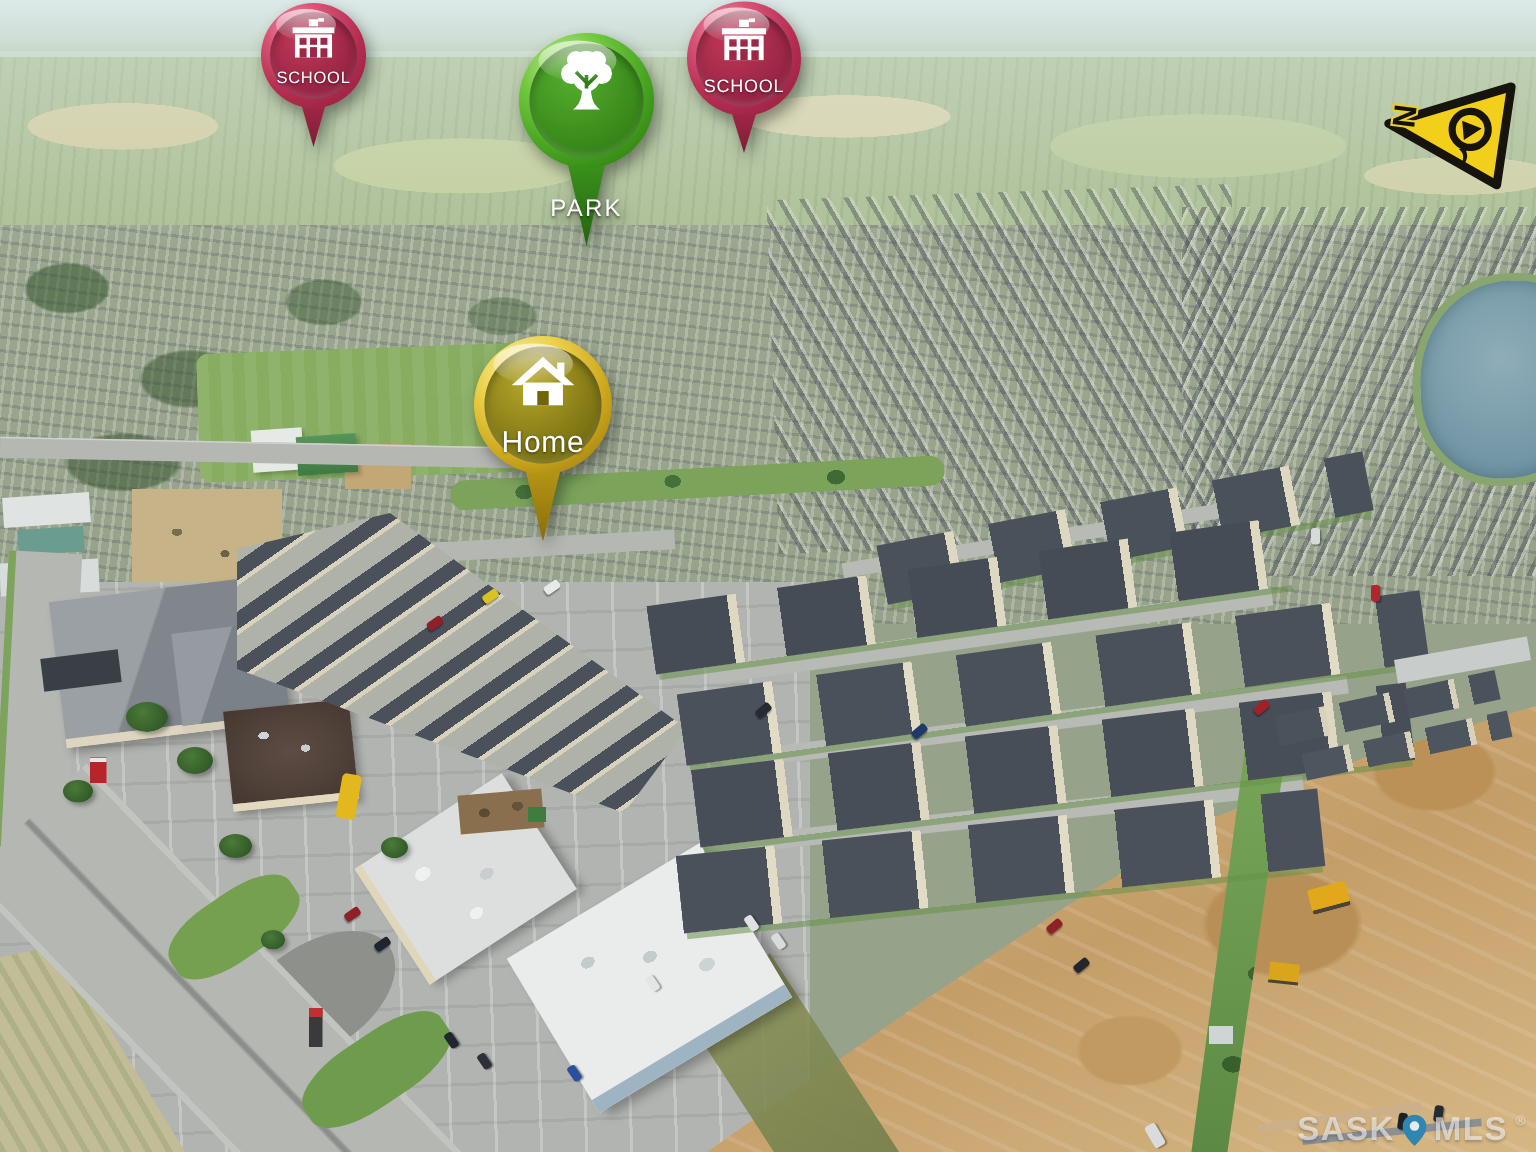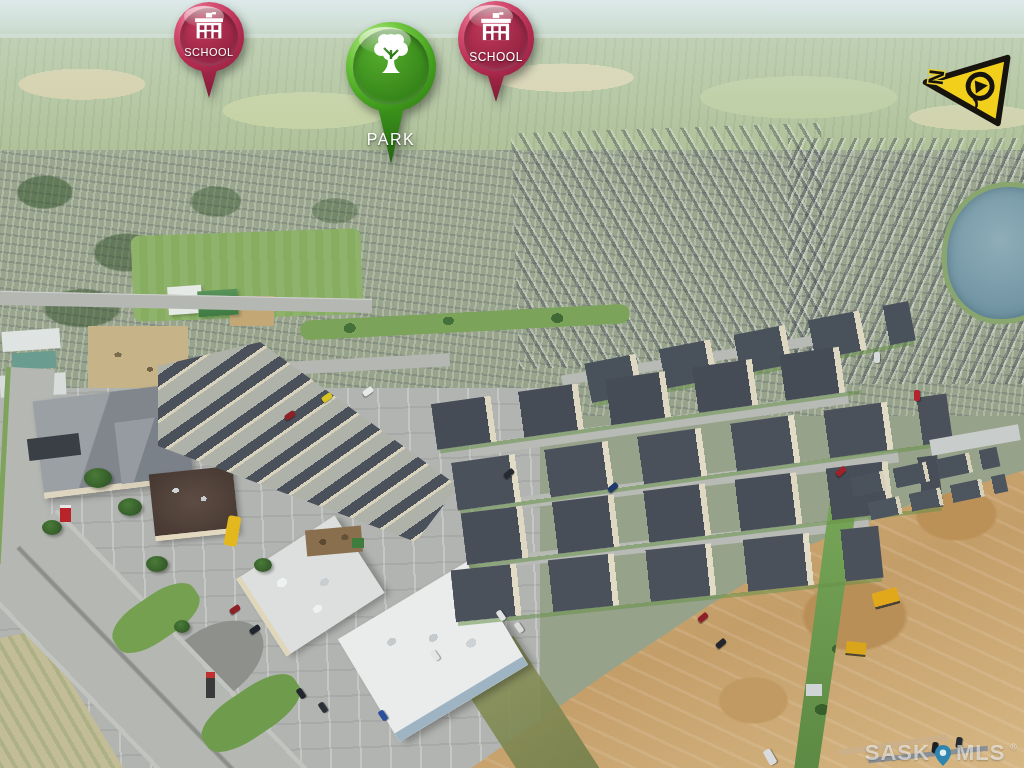--- a/index.html
+++ b/index.html
@@ -213,21 +213,21 @@
 
   .pin-d{left:316px;top:224px;width:92px;height:137px;}
   .pin-d .balloon{height:92px;background:radial-gradient(circle at 34% 26%,#fbf3b0,#ecd14a 32%,#cda81e 62%,#8d700a 100%);}
   .pin-d .inner{background:radial-gradient(circle at 38% 30%,#b5a62a,#6d660d 85%);}
   .pin-d .tail{top:76px;width:34px;height:61px;background:linear-gradient(180deg,#c2a118,#8a6d08);}
   .pin-d .pin-label{top:60px;font-size:20px;}
   .pin-d .pin-icon{top:12px;}
 
   
   .compass{left:920px;top:50px;z-index:11;transform:rotate(-5deg);}
-  .watermark{position:absolute;right:6px;bottom:2px;z-index:10;display:flex;align-items:flex-end;gap:5px;
+  .watermark{position:absolute;right:6px;bottom:2px;z-index:10;display:flex;align-items:center;gap:5px;
     font-weight:700;font-size:22px;color:rgba(255,255,255,.58);letter-spacing:1px;
     text-shadow:0 1px 2px rgba(60,60,60,.35);}
   .watermark sup{font-size:9px;align-self:flex-start;margin-top:2px;opacity:.8;}
 </style>
 </head>
 <body>
 
 <div class="scene">
 
   <div class="abs sky"></div>
@@ -377,20 +377,34 @@
           <rect x="28" y="17" width="6" height="6" fill="#9c2747"></rect>
         <rect x="10" y="26" width="6" height="8" fill="#9c2747"></rect>
           <rect x="28" y="26" width="6" height="8" fill="#9c2747"></rect>
           <rect x="19" y="25" width="6" height="9" fill="#9c2747"></rect>
       </svg>
       <div class="shine"></div>
       <div class="pin-label">SCHOOL</div>
     </div>
   </div>
 
+  <div class="pin pin-d">
+    <div class="tail"></div>
+    <div class="balloon">
+      <div class="inner"></div>
+      <svg class="pin-icon" width="46" height="38" viewBox="0 0 46 40">
+        <rect x="33" y="6" width="5" height="10" fill="#fff"></rect>
+        <polygon points="23,2 45,22 38,22 23,9 8,22 1,22" fill="#fff"></polygon>
+        <rect x="9" y="20" width="28" height="16" fill="#fff"></rect>
+        <rect x="19" y="26" width="8" height="10" fill="#6d660d"></rect>
+      </svg>
+      <div class="shine"></div>
+      <div class="pin-label">Home</div>
+    </div>
+  </div>
 
   <svg class="abs compass" width="100" height="84" viewBox="0 0 104 84">
     <polygon points="7,28 94,10 78,77" fill="#f1cf1b" stroke="#17140d" stroke-width="6" stroke-linejoin="round"></polygon>
     <circle cx="63" cy="37" r="12.5" fill="#f1cf1b" stroke="#17140d" stroke-width="5"></circle>
     <polygon points="58,30.5 71,37 58,44" fill="#17140d"></polygon>
     <path d="M58 49 q4 9 -4 13 q5 -8 0 -12 z" fill="#17140d"></path>
     <text x="12" y="30" transform="rotate(-78 20 24)" font-family="Liberation Sans, sans-serif" font-size="22" font-weight="bold" fill="#141109" stroke="#e8cd33" stroke-width="3" paint-order="stroke">N</text>
   </svg>
 
   <div class="watermark">

